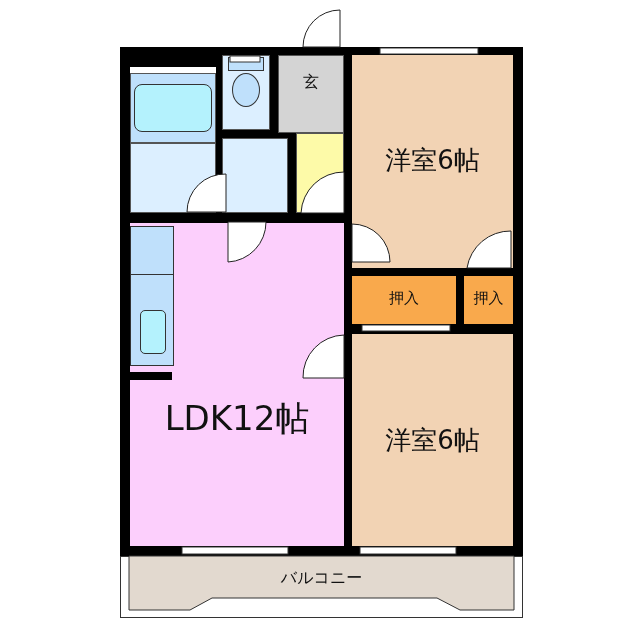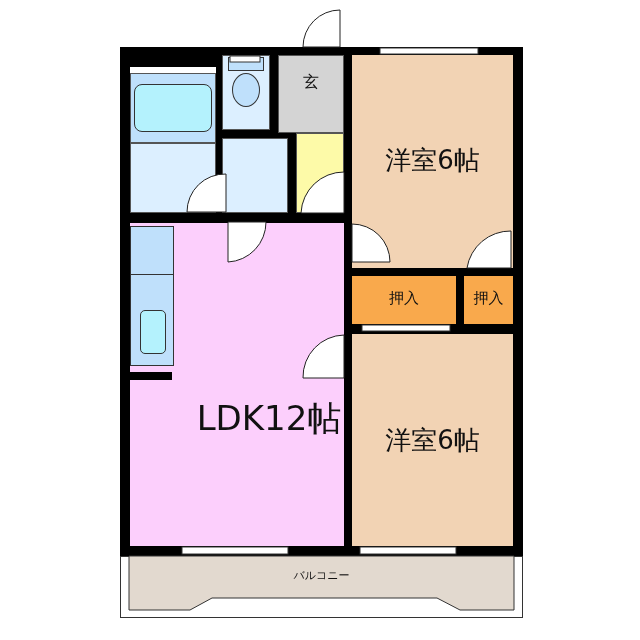--- a/index.html
+++ b/index.html
@@ -52,21 +52,21 @@
 <div class="abs wall" style="left:344px;top:324px;width:178px;height:10px;"></div>
 
 <div class="abs" style="left:352px;top:334px;width:161px;height:212px;background:#f2d3b4;"></div>
 <div class="label" style="left:352px;top:423px;width:161px;font-size:26px;">洋室6帖</div>
 
 <div class="abs" style="left:130px;top:223px;width:214px;height:323px;background:#fccffc;"></div>
 <div class="abs" style="left:130px;top:226px;width:44px;height:140px;background:#bfe0fb;border:1px solid #333;"></div>
 <div class="abs" style="left:130px;top:274px;width:44px;height:1px;background:#333;"></div>
 <div class="abs" style="left:140px;top:310px;width:26px;height:44px;background:#b4f2fd;border:1px solid #333;border-radius:5px;"></div>
 <div class="abs wall" style="left:130px;top:372px;width:42px;height:8px;"></div>
-<div class="label" style="left:130px;top:396px;width:214px;font-size:34px;margin-left:32px;">LDK12帖</div>
+<div class="label" style="left:130px;top:396px;width:214px;font-size:34px;">LDK12帖</div>
 
 <div class="abs" style="left:120px;top:556px;width:403px;height:62px;border:1px solid #333;background:#fff;"></div>
 <svg width="640" height="640">
   <polygon points="129,556 514,556 514,610 460,610 437,598 212,598 190,610 129,610" fill="#e2d9cf" stroke="#333" stroke-width="1"></polygon>
 
   <g fill="#fff" stroke="#333" stroke-width="1">
     <rect x="380" y="48" width="98" height="6"></rect>
     <rect x="182" y="547" width="106" height="7"></rect>
     <rect x="360" y="547" width="96" height="7"></rect>
     <rect x="362" y="325" width="88" height="6"></rect>
@@ -76,13 +76,13 @@
   <g fill="#fff" stroke="#222" stroke-width="1">
     <path d="M340,47 L340,10 A37,37 0 0 0 303,47 Z"></path>
     <path d="M226,174 L226,212 L187,212 A38,38 0 0 1 226,174 Z"></path>
     <path d="M228,222 L228,262 A40,40 0 0 0 266,222 Z"></path>
     <path d="M301,213 L344,213 L344,172 A43,43 0 0 0 301,213 Z"></path>
     <path d="M352,224 L352,262 L390,262 A38,38 0 0 0 352,224 Z"></path>
     <path d="M511,231 L511,268 L467,268 A44,44 0 0 1 511,231 Z"></path>
     <path d="M344,335 L344,378 L303,378 A42,42 0 0 1 344,335 Z"></path>
   </g>
 </svg>
-<div class="label" style="left:120px;top:568px;width:403px;font-size:11px;font-family:Liberation Mono, monospace;">バルコニー</div>
+<div class="label" style="left:120px;top:568px;width:403px;font-size:16px;font-family:Liberation Mono, monospace;">バルコニー</div>
 
 </body></html>

